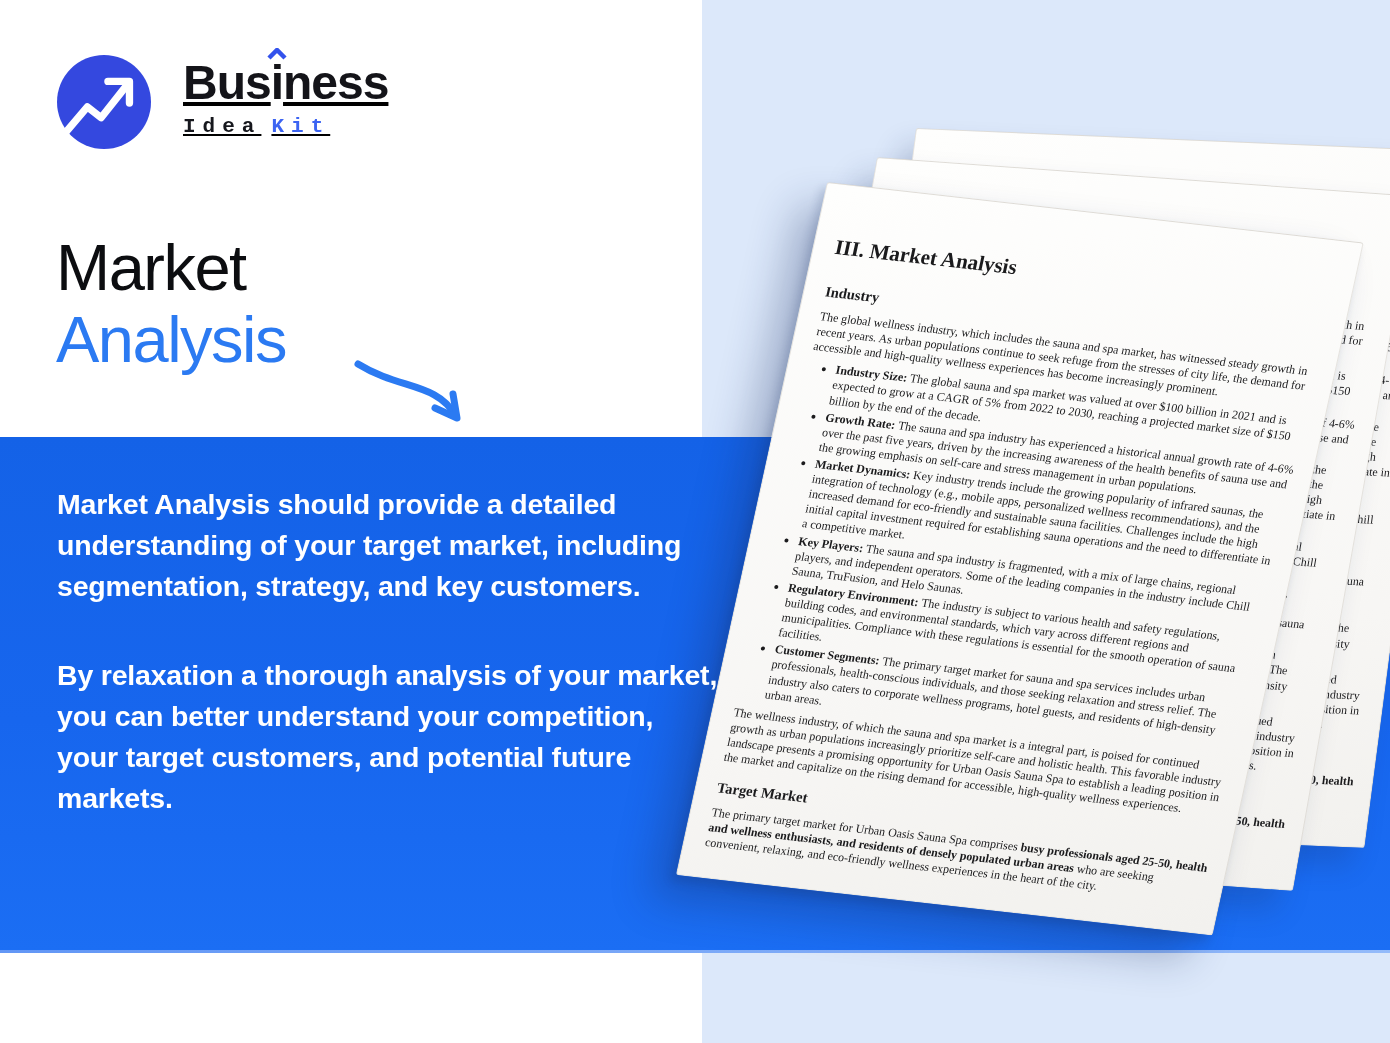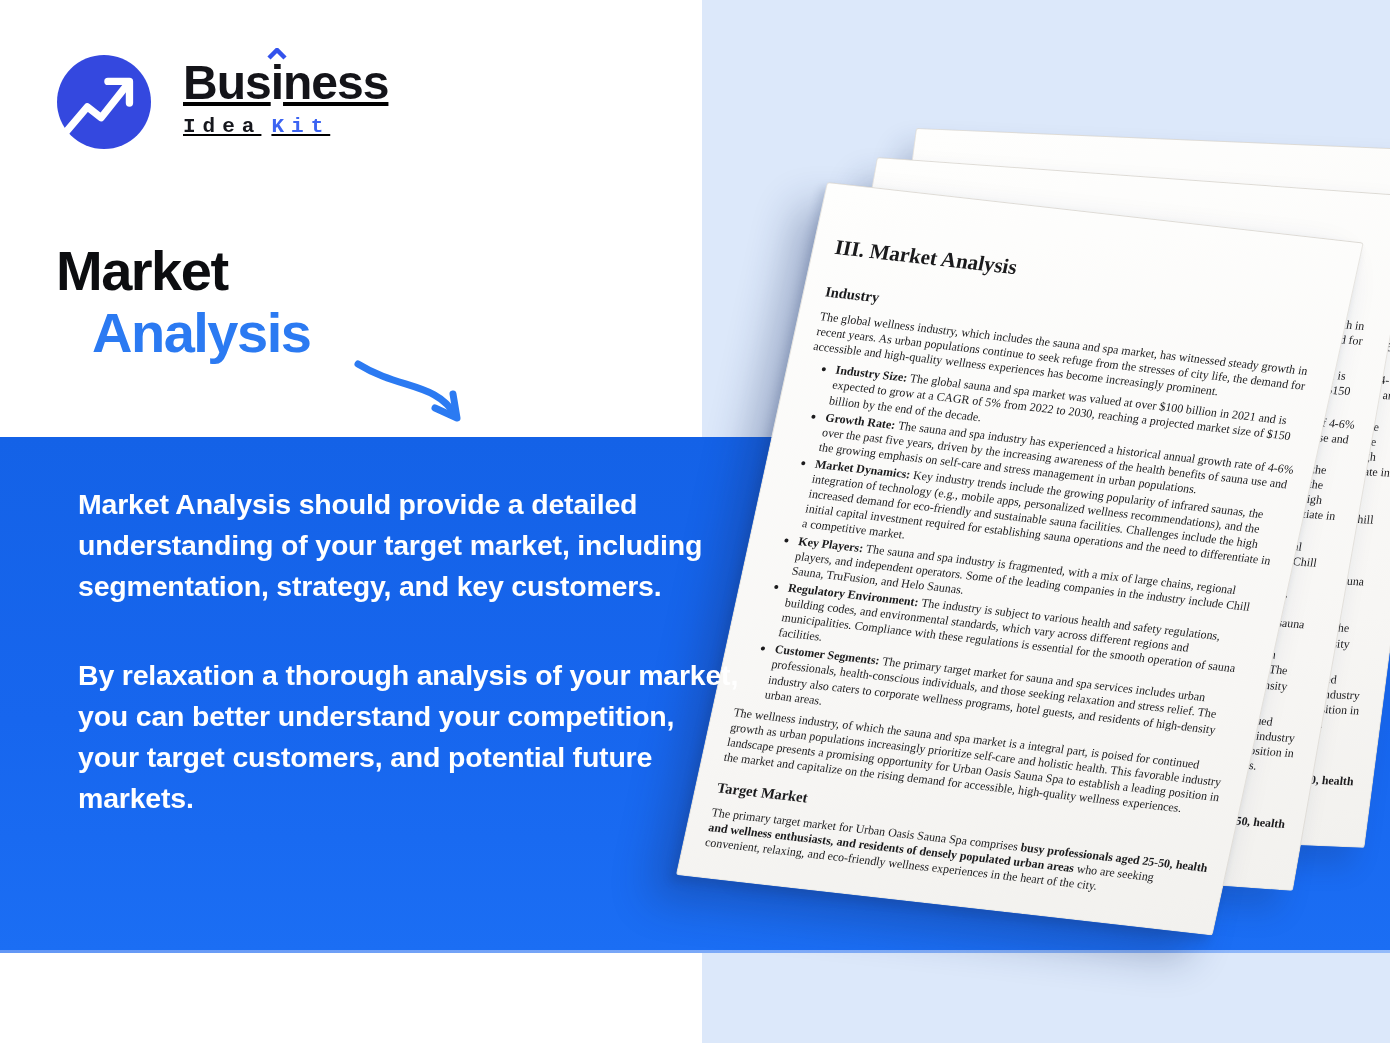--- a/index.html
+++ b/index.html
@@ -18,29 +18,29 @@
   .logo-mark{width:94px;height:94px;flex:0 0 auto;}
   .logo-text{margin-left:32px;padding-top:4px;line-height:1;}
   .brand-line{font-size:48px;font-weight:bold;color:#141419;letter-spacing:-1px;}
   .brand-i{position:relative;display:inline-block;}
   .brand-caret{position:absolute;left:50%;top:-15px;transform:translateX(-50%);line-height:0;}
   .sub-line{margin-top:9px;font-family:"Liberation Mono",monospace;font-weight:bold;
             font-size:21px;letter-spacing:7px;color:#16171d;}
   .sub-kit{color:#3c64f2;margin-left:10px;}
 
   
-  .hero-title{position:absolute;left:56px;top:240px;z-index:6;font-weight:bold;
-              font-size:56px;line-height:1.10;letter-spacing:-1.5px;}
+  .hero-title{position:absolute;left:56px;top:232px;z-index:6;font-weight:normal;
+              font-size:65px;line-height:1.10;letter-spacing:-1.5px;}
   .hero-black{color:#0c0d10;}
-  .hero-blue{color:#2b7af2;margin-left:36px;}
+  .hero-blue{color:#2b7af2;}
   .hero-arrow{position:absolute;left:352px;top:356px;width:122px;height:86px;z-index:6;}
 
   
   .info-text{position:absolute;left:57px;top:484px;width:664px;z-index:6;color:#ffffff;
-             font-weight:bold;font-size:28.5px;line-height:1.44;letter-spacing:-.2px;margin-left:21px;}
+             font-weight:bold;font-size:28.5px;line-height:1.44;letter-spacing:-.2px;}
   .info-text p{margin:0;}
   .info-text p + p{margin-top:48px;}
 
   
   .doc-scene{position:absolute;left:0;top:0;width:1390px;height:1043px;z-index:2;pointer-events:none;}
   .page{position:absolute;width:540px;height:700px;background:linear-gradient(168deg,#fefefd 0%,#f7f6f4 70%,#f2f1ee 100%);
         border:1px solid rgba(90,75,60,.14);border-radius:3px;transform-origin:0 0;
         box-sizing:border-box;padding:50px 17px 28px 21px;overflow:hidden;
         font-family:"Liberation Serif",serif;color:#1b1b1d;}
   .page.front{left:827px;top:182px;transform:matrix(0.994,0.112,-0.216,0.990,0,0);z-index:5;

